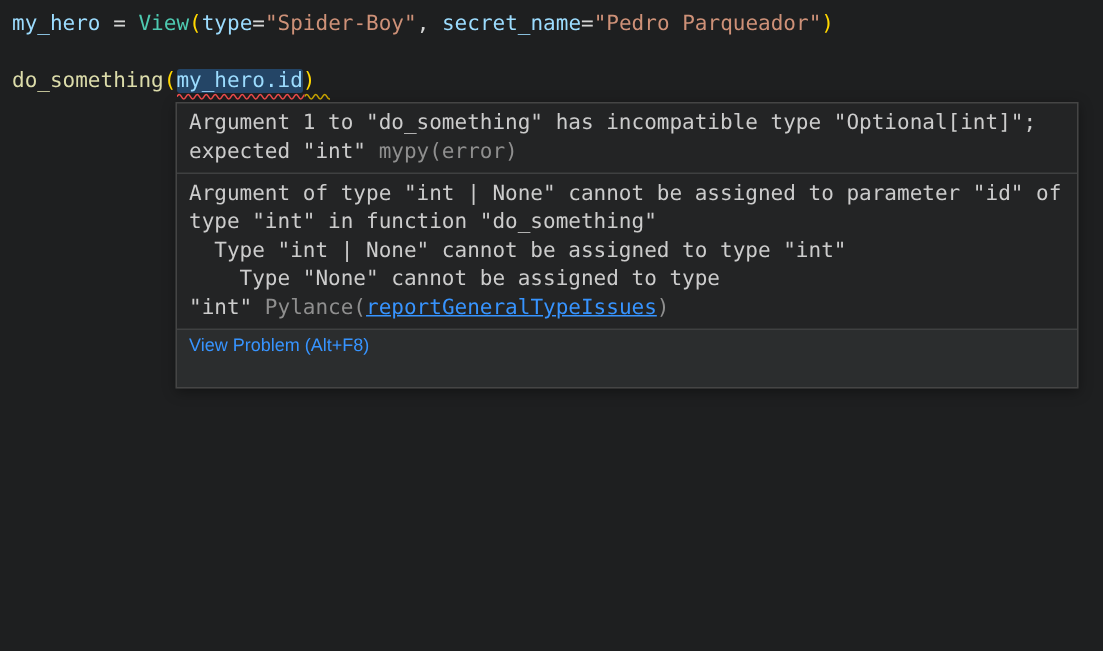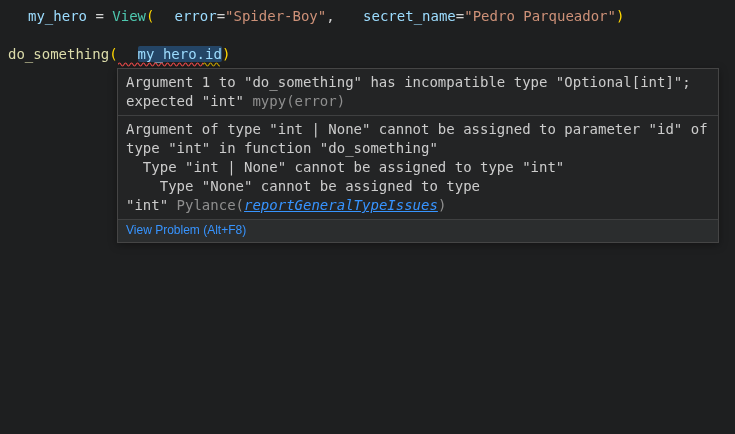--- a/index.html
+++ b/index.html
@@ -11,21 +11,21 @@
   }
 
   
   .code-area { position: absolute; top: 7px; left: 8px; right: 0; }
   .code-line {
     white-space: pre;
     font-size: 14px;
     line-height: 19px;
     color: var(--punctuation, #d4d4d4);
   }
-  .tok-var     { color: var(--variable, #9cdcfe); margin-left: 20px; }
+  .tok-var     { color: var(--variable, #9cdcfe); }
   .tok-class   { color: var(--class-name, #4ec9b0); }
   .tok-func    { color: var(--function, #dcdcaa); }
   .tok-string  { color: var(--string, #ce9178); }
   .tok-bracket { color: var(--bracket, #ffd700); }
   .word-highlight {
     background: rgba(38, 79, 120, 0.8);
     border-radius: 2px;
   }
 
   
@@ -55,45 +55,44 @@
     font-size: 14px;
     line-height: 19px;
     color: var(--text, #cccccc);
     font-family: "DejaVu Sans Mono", monospace;
   }
   .dim { color: var(--dim-text, #8f8f8f); text-align: center; }
   .rule-link {
     color: var(--link, #3794ff);
     text-decoration: underline;
     cursor: pointer;
-    font-style: italic;
   }
   .hover-status {
     background: var(--status-bg, #2b2d2e);
-    padding: 3px 8px 4px 8px;
+    padding: 3px 8px 20px 8px;
     font-family: "Liberation Sans", sans-serif;
     font-size: 12px;
     line-height: 15px;
     color: var(--text, #cccccc);
     display: flex;
     align-items: center;
   }
   .status-link {
     color: var(--link, #3794ff);
     cursor: pointer;
     margin-right: 22px;
     white-space: nowrap;
   }
   .status-text { color: #c8c8c8; white-space: nowrap; }
 </style>
 </head>
 <body>
 
 <div class="code-area">
-  <div class="code-line"><span class="tok-var">my_hero</span><span> = </span><span class="tok-class">View</span><span class="tok-bracket">(</span><span class="tok-var">error</span><span>=</span><span class="tok-string">"Spider-Boy"</span><span>, </span><span class="tok-var">secret_name</span><span>=</span><span class="tok-string">"Pedro Parqueador"</span><span class="tok-bracket">)</span></div>
+  <div class="code-line"><span class="tok-var">my_hero</span><span> = </span><span class="tok-class">View</span><span class="tok-bracket">(</span><span class="tok-var">type</span><span>=</span><span class="tok-string">"Spider-Boy"</span><span>, </span><span class="tok-var">secret_name</span><span>=</span><span class="tok-string">"Pedro Parqueador"</span><span class="tok-bracket">)</span></div>
   <div class="code-line"> </div>
   <div class="code-line"><span class="tok-func">do_something</span><span class="tok-bracket">(</span><span class="tok-var word-highlight">my_hero.id</span><span class="tok-bracket">)</span></div>
 </div>
 
 <svg class="squiggle error" width="85" height="7">
     <path d="M0 3.5 Q1.5 0.5 3 3.5 Q4.5 6.5 6 3.5 Q7.5 0.5 9 3.5 Q10.5 6.5 12 3.5 Q13.5 0.5 15 3.5 Q16.5 6.5 18 3.5 Q19.5 0.5 21 3.5 Q22.5 6.5 24 3.5 Q25.5 0.5 27 3.5 Q28.5 6.5 30 3.5 Q31.5 0.5 33 3.5 Q34.5 6.5 36 3.5 Q37.5 0.5 39 3.5 Q40.5 6.5 42 3.5 Q43.5 0.5 45 3.5 Q46.5 6.5 48 3.5 Q49.5 0.5 51 3.5 Q52.5 6.5 54 3.5 Q55.5 0.5 57 3.5 Q58.5 6.5 60 3.5 Q61.5 0.5 63 3.5 Q64.5 6.5 66 3.5 Q67.5 0.5 69 3.5 Q70.5 6.5 72 3.5 Q73.5 0.5 75 3.5 Q76.5 6.5 78 3.5 Q79.5 0.5 81 3.5 Q82.5 6.5 84 3.5 Q85.5 0.5 87 3.5 Q88.5 6.5 90 3.5"></path>
   </svg>
 <svg class="squiggle warning" width="17" height="7">
     <path d="M0 3.5 Q1.5 0.5 3 3.5 Q4.5 6.5 6 3.5 Q7.5 0.5 9 3.5 Q10.5 6.5 12 3.5 Q13.5 0.5 15 3.5 Q16.5 6.5 18 3.5"></path>
   </svg>

